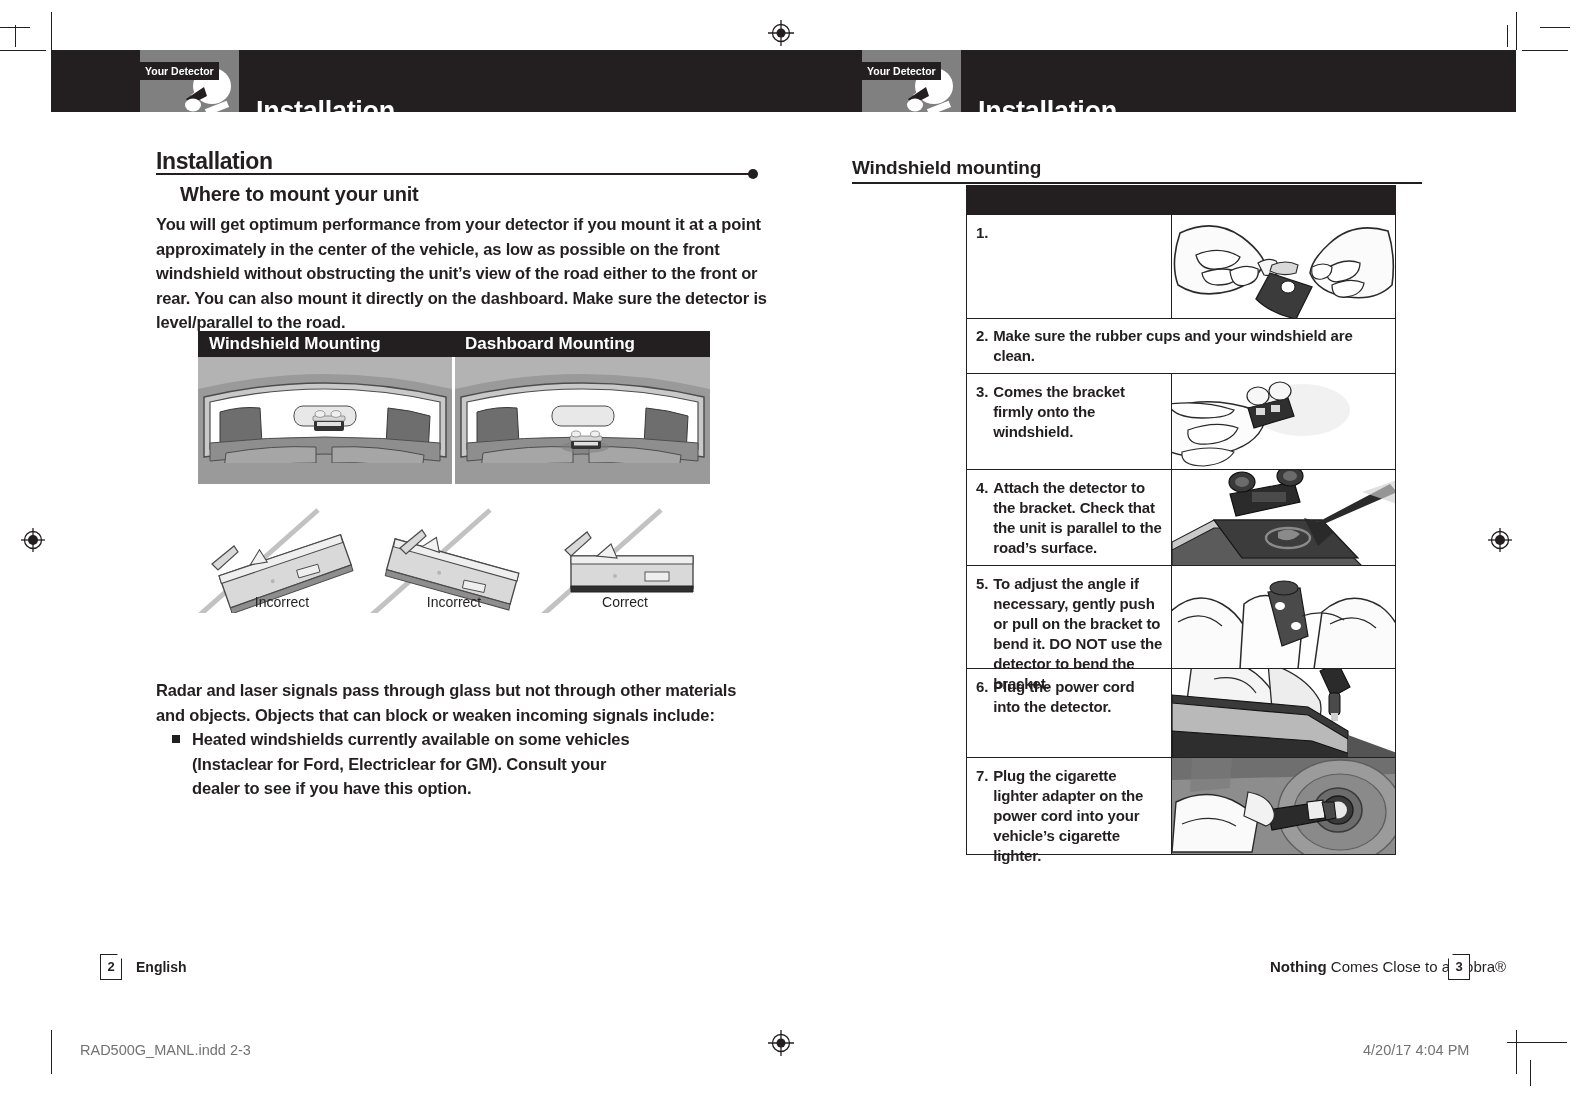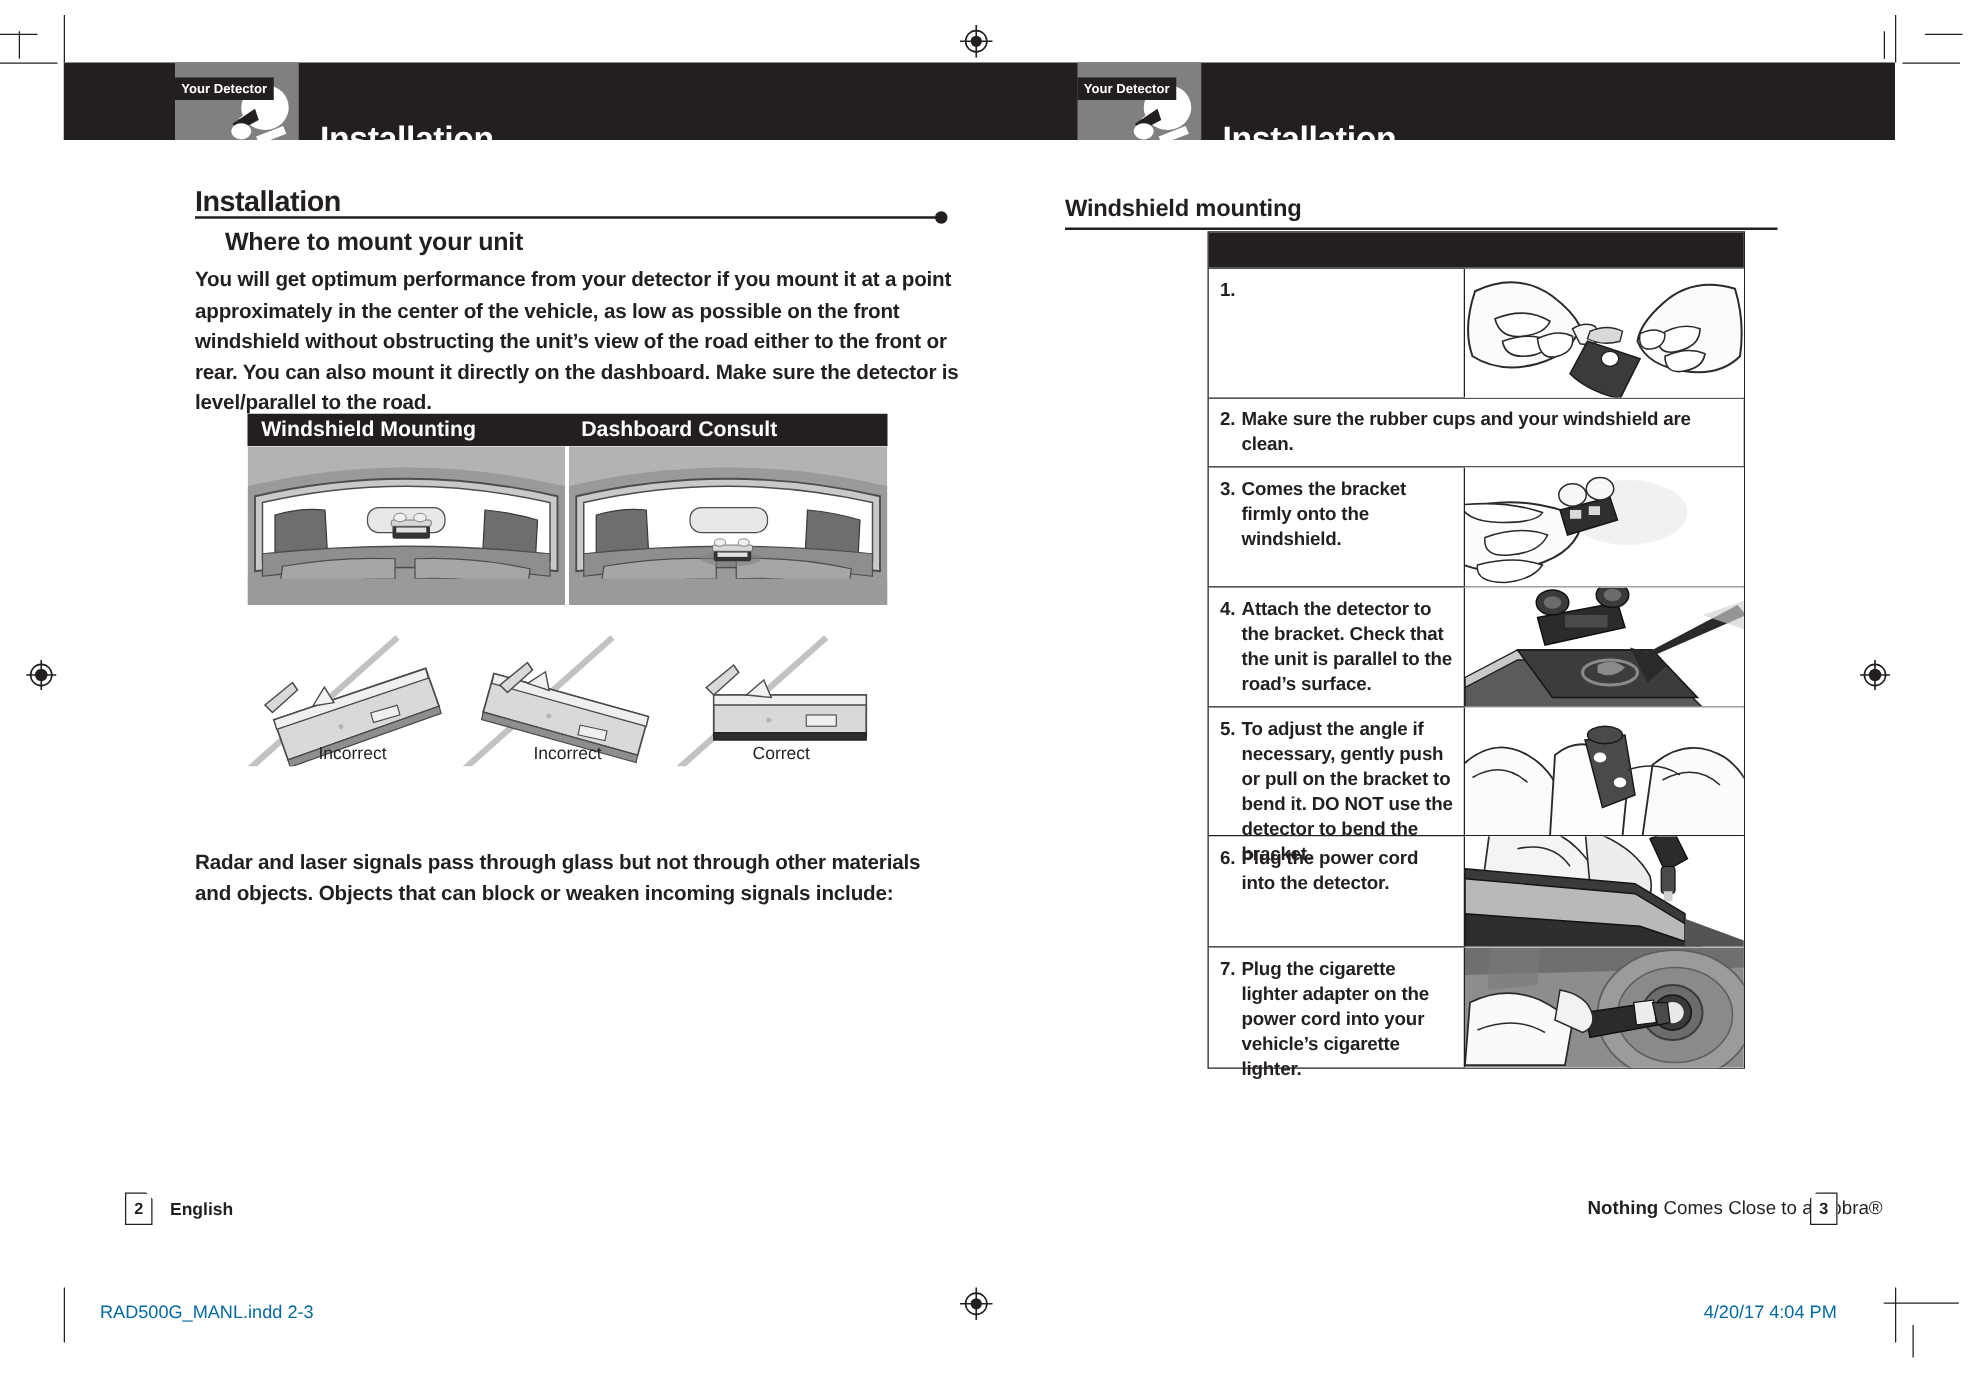--- a/index.html
+++ b/index.html
@@ -228,21 +228,21 @@
   .tagline {
     position: absolute;
     font-size: 15px;
     white-space: nowrap;
   }
   .tagline b { font-weight: bold; }
   .slug {
     position: absolute;
     font-size: 14.5px;
     font-family: "Liberation Sans", sans-serif;
-    color: #0369a1;
+    color: #737373;
     white-space: nowrap;
   }
 </style>
 </head>
 <body>
 
 <div class="page">
 
   <div class="cropmark" style="left:51px; top:12px; width:1.4px; height:38px;"></div>
   <div class="cropmark" style="left:0px; top:50px; width:46px; height:1.4px;"></div>
@@ -326,21 +326,21 @@
   <div class="rule" style="left:156px; top:173px; width:598px;"></div>
   <div class="rule-dot" style="left:748px; top:169px;"></div>
 
   <div class="sec-h2" style="left:156px; top:183px;">Where to mount your unit</div>
 
   <div class="bodytext" style="left:156px; top:212px; width:618px;">You will get optimum performance from your detector if you mount it at a point approximately in the center of the vehicle, as low as possible on the front windshield without obstructing the unit’s view of the road either to the front or rear. You can also mount it directly on the dashboard. Make sure the detector is level/parallel to the road.</div>
 
   <div class="figbox" style="left:198px; top:331px; width:512px;">
     <div class="fig-cap">
       <span style="width:256px;">Windshield Mounting</span>
-      <span style="width:256px;">Dashboard Consult</span>
+      <span style="width:256px;">Dashboard Mounting</span>
     </div>
     <div class="fig-body">
       <div class="fig-cell" style="width:254px; height:127px;">
         <svg viewBox="0 0 254 127" width="254" height="127">
           <rect width="254" height="127" fill="#b3b3b3"></rect>
           <path d="M0 32 Q127 2 254 32 L254 127 L0 127 Z" fill="#9a9a9a"></path>
           <path d="M6 40 Q127 12 248 40 L248 100 Q127 84 6 100 Z" fill="#c9c9c9" stroke="#4d4d4d" stroke-width="1.5"></path>
           <path d="M12 45 Q127 19 242 45 L242 92 Q127 78 12 92 Z" fill="#ffffff" stroke="#4d4d4d" stroke-width="1.2"></path>
           <rect x="96" y="49" width="62" height="20" rx="9" fill="#e8e8e8" stroke="#4d4d4d" stroke-width="1"></rect>
           <path d="M22 55 q20 -6 40 -4 l2 36 q-22 2 -42 6 Z" fill="#6e6e6e" stroke="#3a3a3a" stroke-width="1"></path>
@@ -436,20 +436,24 @@
           <path d="M24 42 L46 24 L50 30 L30 48 Z" fill="#d9d9d9" stroke="#4a4a4a" stroke-width="1.2"></path>
           <text x="84" y="99" font-family="Liberation Sans, sans-serif" font-size="14" fill="#231f20" text-anchor="middle">Correct</text>
         </svg>
       </div>
     </div>
   </div>
 
   <div class="bodytext" style="left:156px; top:678px; width:600px;">Radar and laser signals pass through glass but not through other materials and objects. Objects that can block or weaken incoming signals include:</div>
 
   <div class="bullets" style="left:172px; top:727px; width:600px;">
+    <div class="bullet-row" style="width:480px;">
+      <div class="bullet-sq"></div>
+      <div class="bullet-text">Heated windshields currently available on some vehicles (Instaclear for Ford, Electriclear for GM). Consult your dealer to see if you have this option.</div>
+    </div>
   </div>
 
   <div class="sec-h2-light" style="left:852px; top:157px;">Windshield mounting</div>
   <div class="rule" style="left:852px; top:182px; width:570px;"></div>
 
   <div class="steptable" style="left:966px; top:185px; width:430px;">
     <div class="step-headbar"></div>
 
     <div class="step-row" style="height:104px;">
       <div class="step-text" style="width:205px;">

